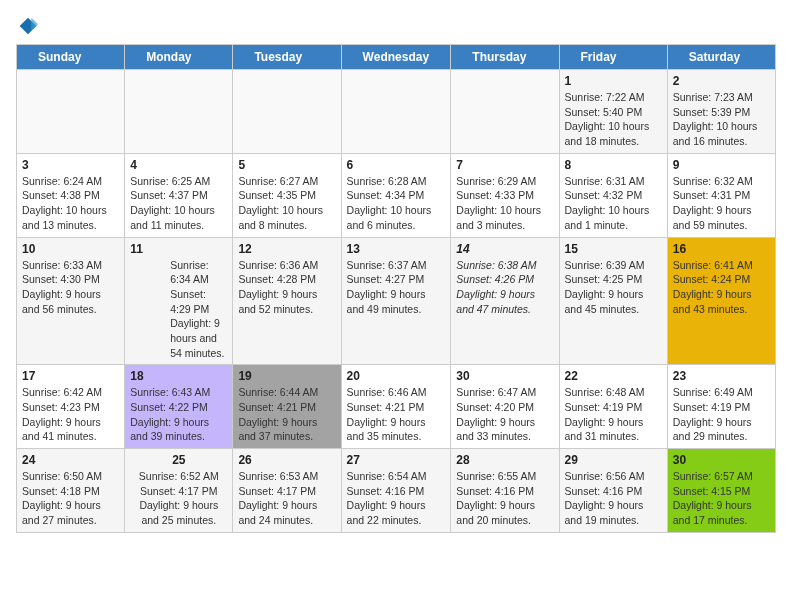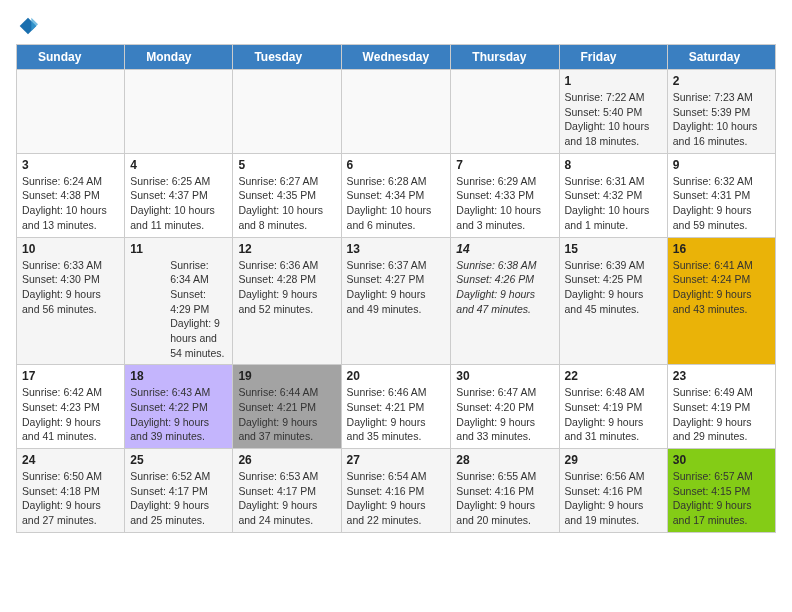--- a/index.html
+++ b/index.html
@@ -275,21 +275,21 @@
 Daylight: 9 hours and 29 minutes.</div>
         </td>
       </tr>
       <tr>
         <td style="background: rgb(245, 245, 245);">
           <div class="day-number">24</div>
           <div class="day-info" style="white-space: pre-line;">Sunrise: 6:50 AM
 Sunset: 4:18 PM
 Daylight: 9 hours and 27 minutes.</div>
         </td>
-        <td style="background: rgb(245, 245, 245);">
+        <td style="background: rgb(245, 245, 245); text-align: center;">
           <div class="day-number">25</div>
           <div class="day-info" style="white-space: pre-line;">Sunrise: 6:52 AM
 Sunset: 4:17 PM
 Daylight: 9 hours and 25 minutes.</div>
         </td>
         <td style="background: rgb(245, 245, 245);">
           <div class="day-number">26</div>
           <div class="day-info" style="white-space: pre-line;">Sunrise: 6:53 AM
 Sunset: 4:17 PM
 Daylight: 9 hours and 24 minutes.</div>

